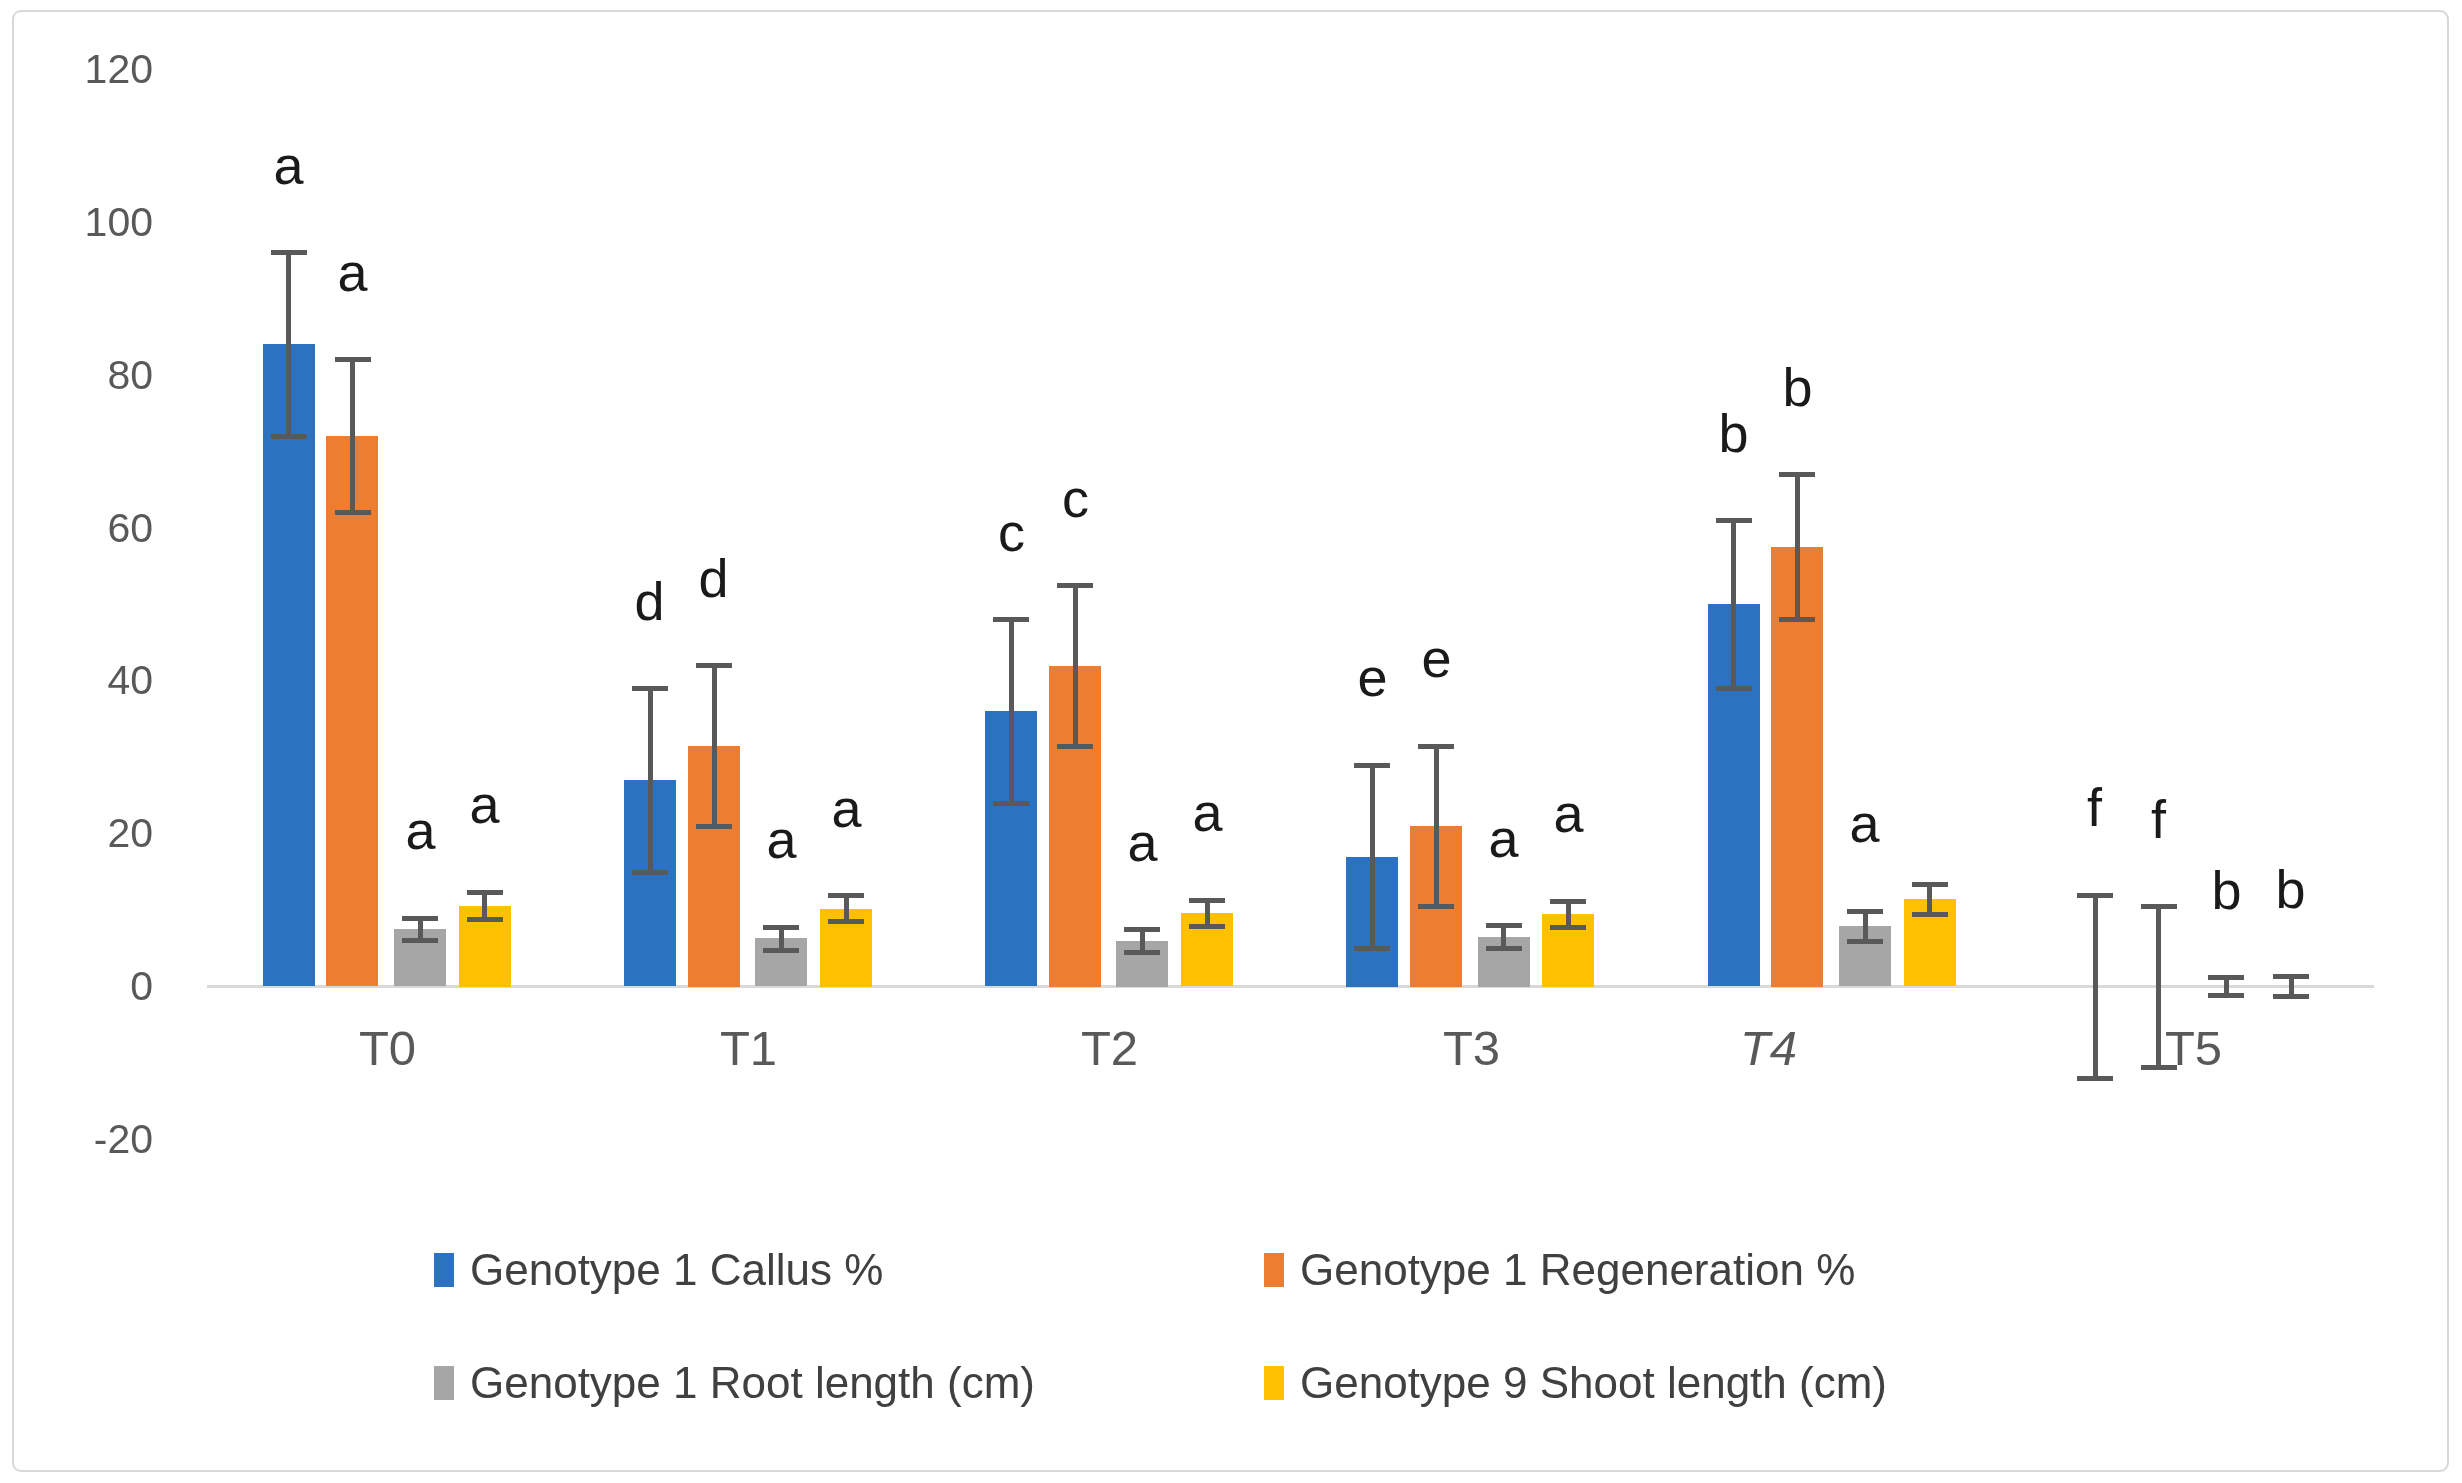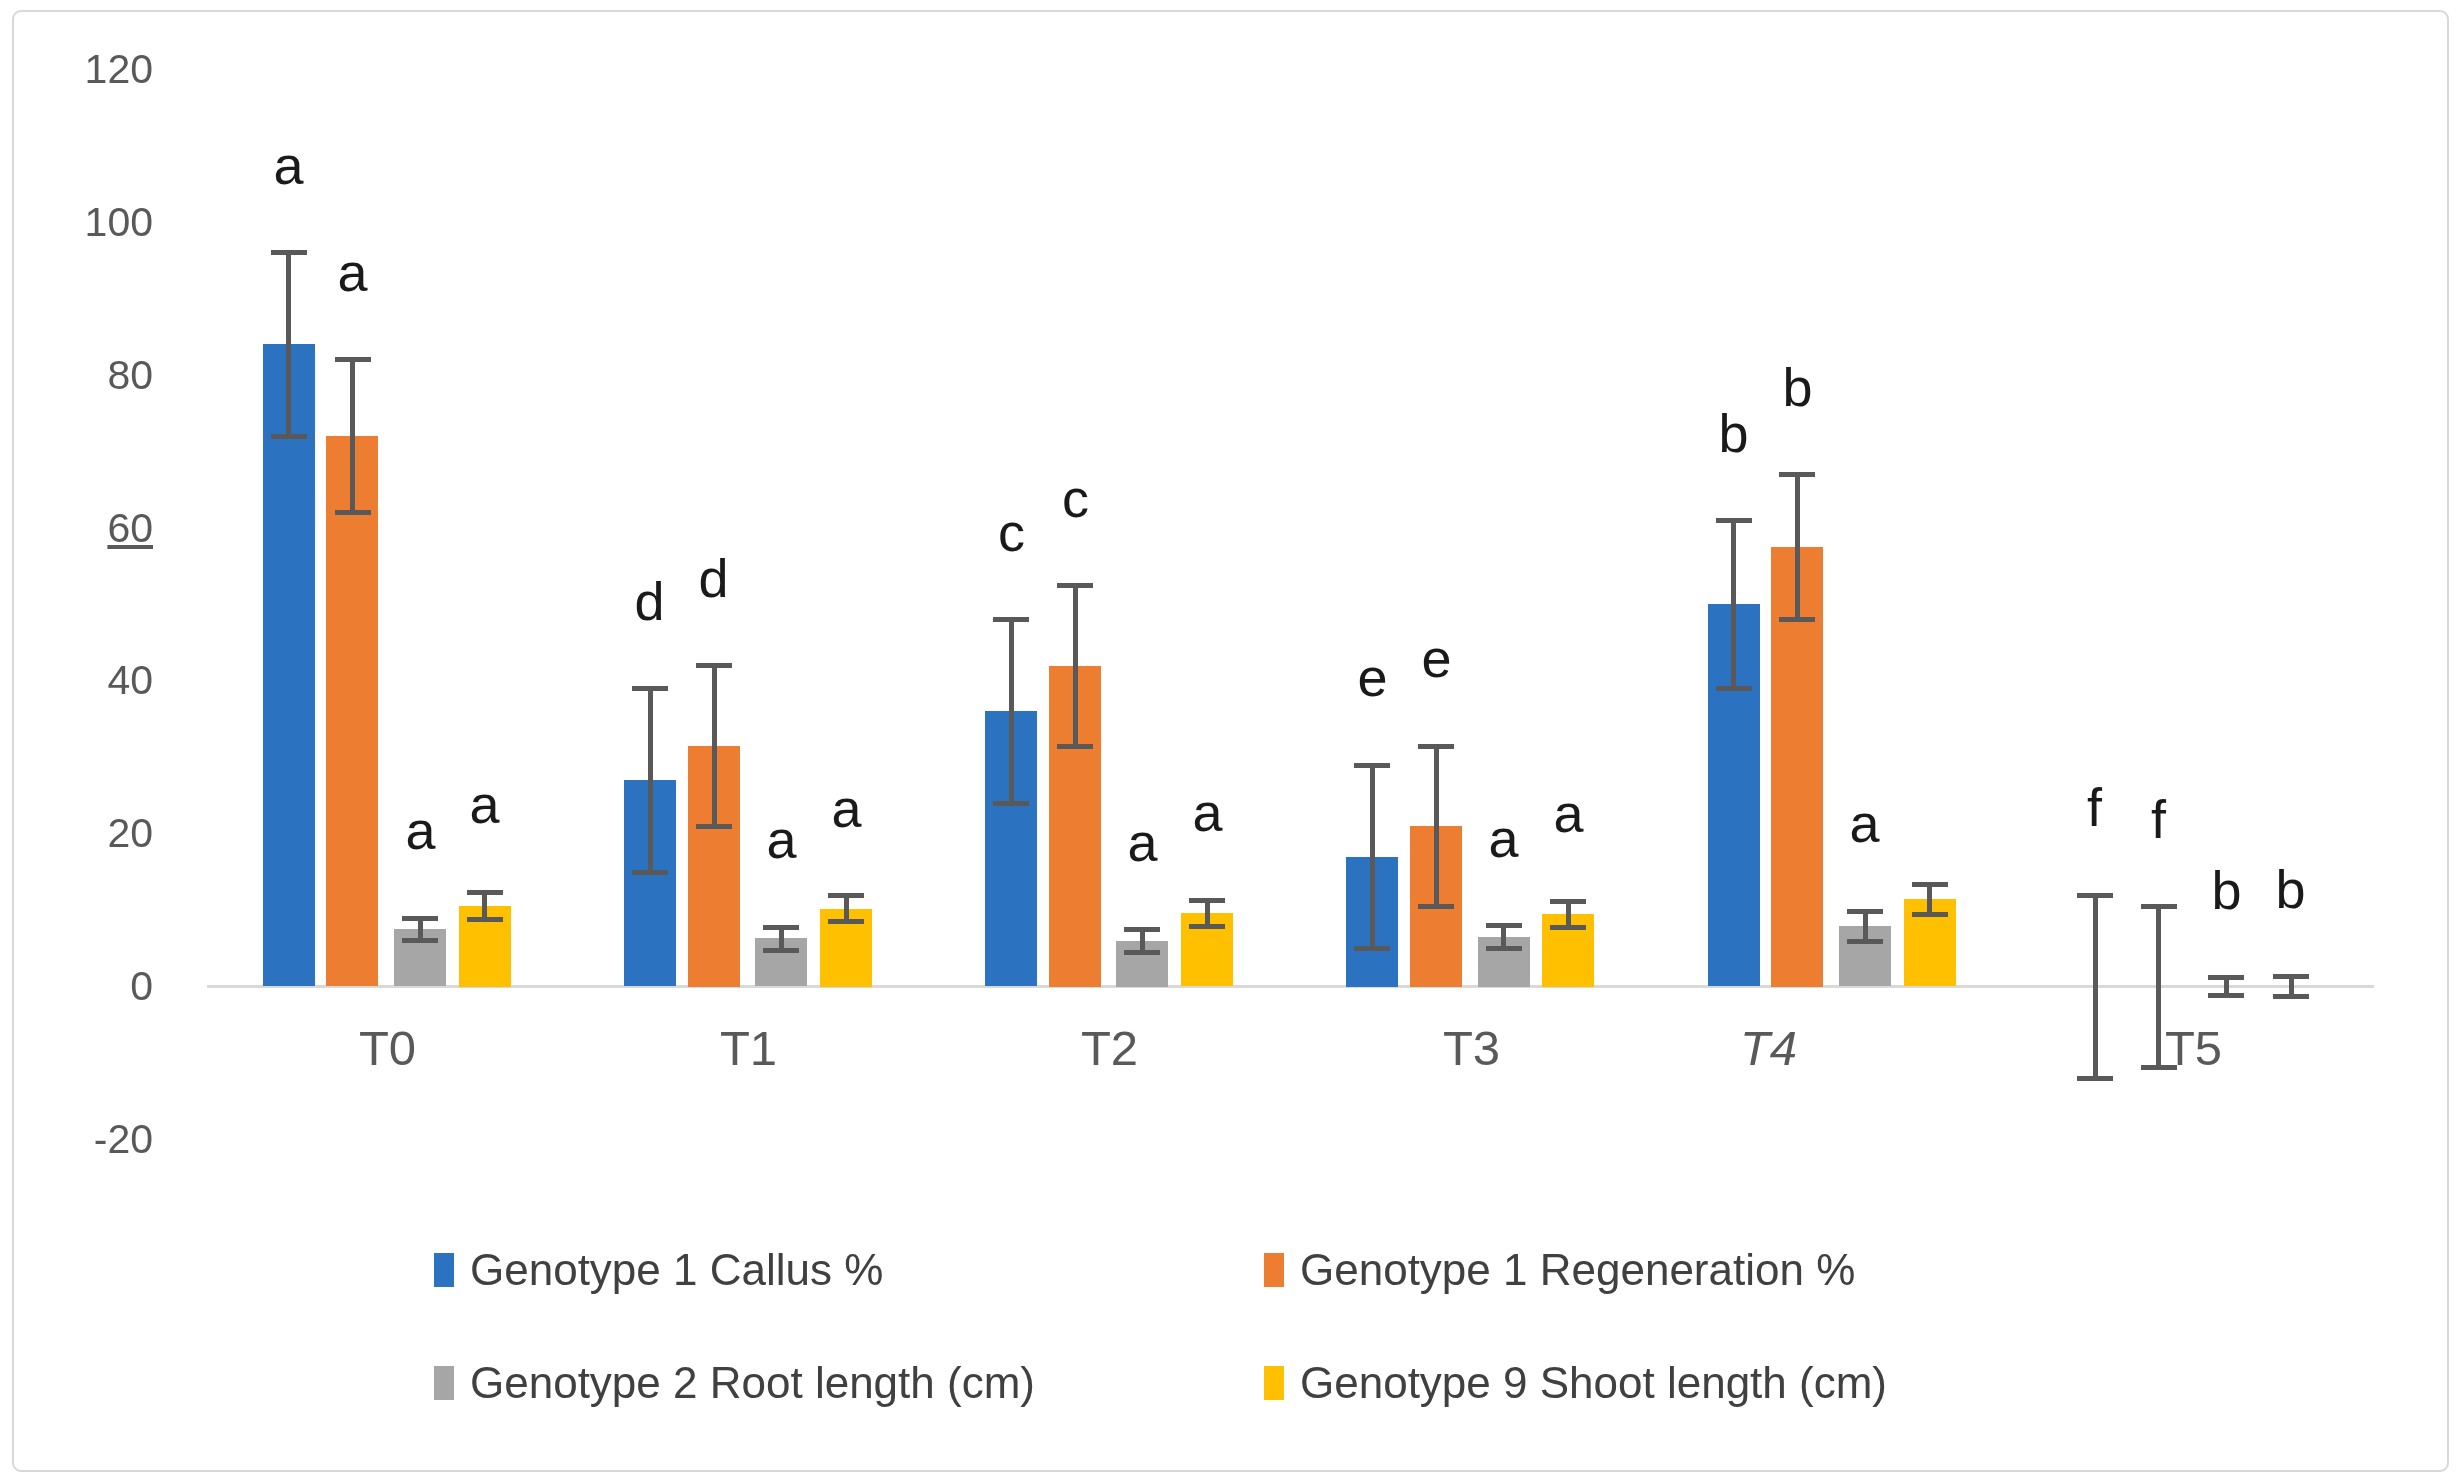--- a/index.html
+++ b/index.html
@@ -20,21 +20,21 @@
 </style>
 </head>
 <body>
 
 <div id="stage">
   <div id="figure-border"></div>
   <div id="chart">
       <div class="tick" style="position: absolute; left: 18px; width: 135px; top: 37px;">120</div>
       <div class="tick" style="position: absolute; left: 18px; width: 135px; top: 190px;">100</div>
       <div class="tick" style="position: absolute; left: 18px; width: 135px; top: 343px;">80</div>
-      <div class="tick" style="position: absolute; left: 18px; width: 135px; top: 496px; text-decoration: underline;">60</div>
+      <div class="tick" style="position: absolute; left: 18px; width: 135px; top: 496px;">60</div>
       <div class="tick" style="position: absolute; left: 18px; width: 135px; top: 648px;">40</div>
       <div class="tick" style="position: absolute; left: 18px; width: 135px; top: 801px;">20</div>
       <div class="tick" style="position: absolute; left: 18px; width: 135px; top: 954px;">0</div>
       <div class="tick" style="position: absolute; left: 18px; width: 135px; top: 1107px;">-20</div>
       <div class="axis-line" style="left: 207px; top: 985px; width: 2167px; height: 2.7px;"></div>
       <div class="cat" style="left: 207px; width: 361px; top: 1019px;">T0</div>
       <div class="cat" style="left: 568px; width: 361px; top: 1019px;">T1</div>
       <div class="cat" style="left: 929px; width: 361px; top: 1019px;">T2</div>
       <div class="cat" style="left: 1291px; width: 361px; top: 1019px;">T3</div>
       <div class="cat" style="left: 1588px; width: 361px; top: 1019px; font-style: italic;">T4</div>
@@ -159,21 +159,21 @@
       <div class="legend-item" style="left: 434px; top: 1241px;">
         <div class="legend-swatch" style="background: rgb(43, 114, 192);"></div>
         <div class="legend-label">Genotype 1 Callus %</div>
       </div>
       <div class="legend-item" style="left: 1264px; top: 1241px; justify-content: center;">
         <div class="legend-swatch" style="background: rgb(237, 125, 49);"></div>
         <div class="legend-label">Genotype 1 Regeneration %</div>
       </div>
       <div class="legend-item" style="left: 434px; top: 1354px;">
         <div class="legend-swatch" style="background: rgb(166, 166, 166);"></div>
-        <div class="legend-label">Genotype 2 Root length (cm)</div>
+        <div class="legend-label">Genotype 1 Root length (cm)</div>
       </div>
       <div class="legend-item" style="left: 1264px; top: 1354px;">
         <div class="legend-swatch" style="background: rgb(255, 192, 0);"></div>
         <div class="legend-label">Genotype 9 Shoot length (cm)</div>
       </div>
     </div>
 </div>
 
 
 </body></html>

